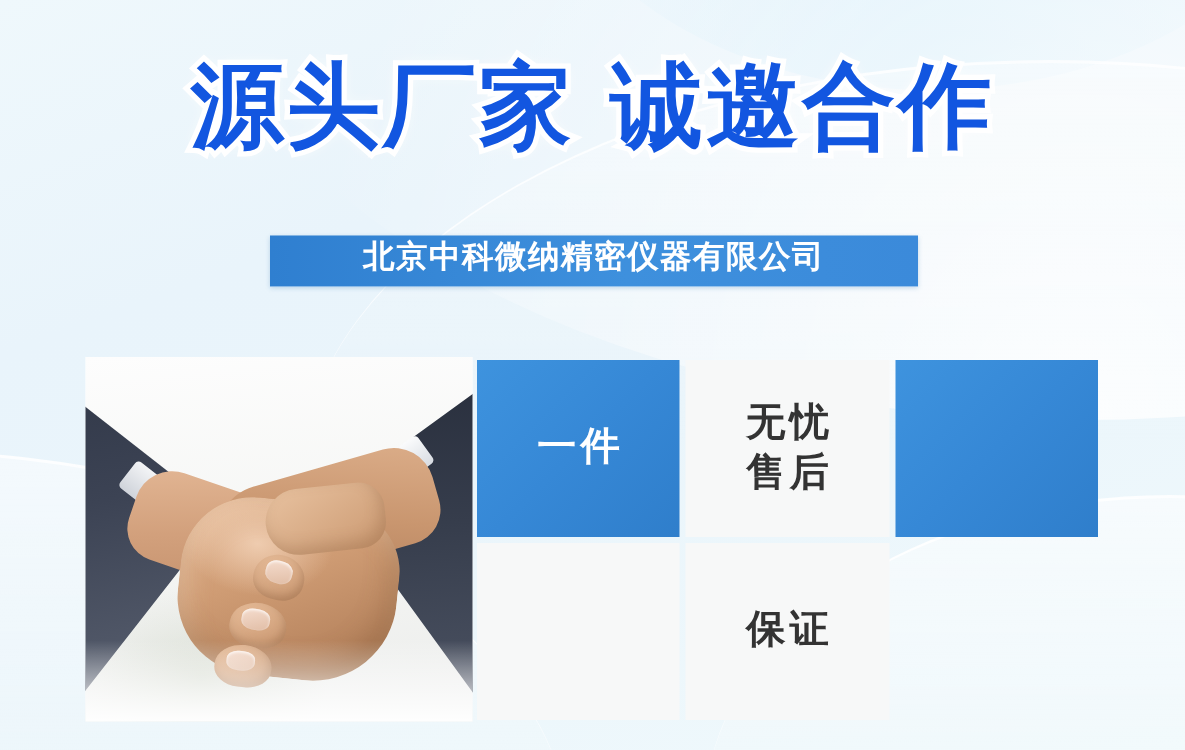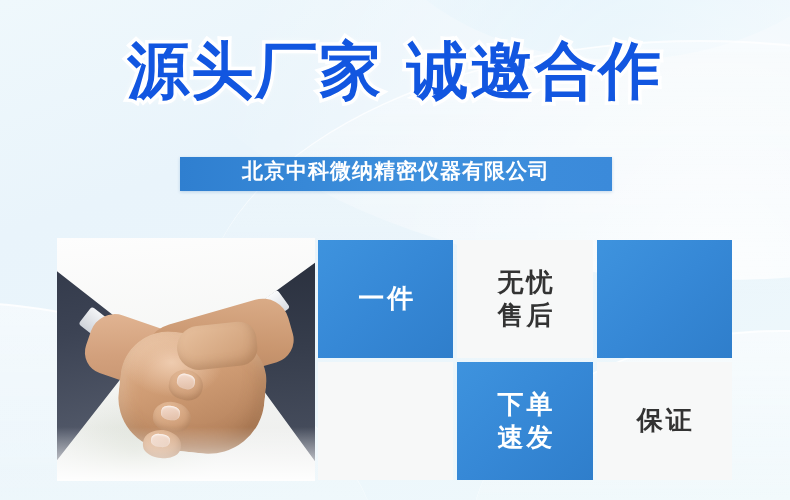--- a/index.html
+++ b/index.html
@@ -299,24 +299,20 @@
       <span class="l1">无忧</span>
       <span class="l2">售后</span>
     </div>
 
     <div class="cell blue">
     </div>
 
     <div class="cell light">
     </div>
 
-    <div class="cell blue">
-      <span class="l1">下单</span>
-      <span class="l2">速发</span>
-    </div>
 
     <div class="cell light">
       <span class="l2">保证</span>
     </div>
 
   </div>
 
 </div>
 
 </body></html>

